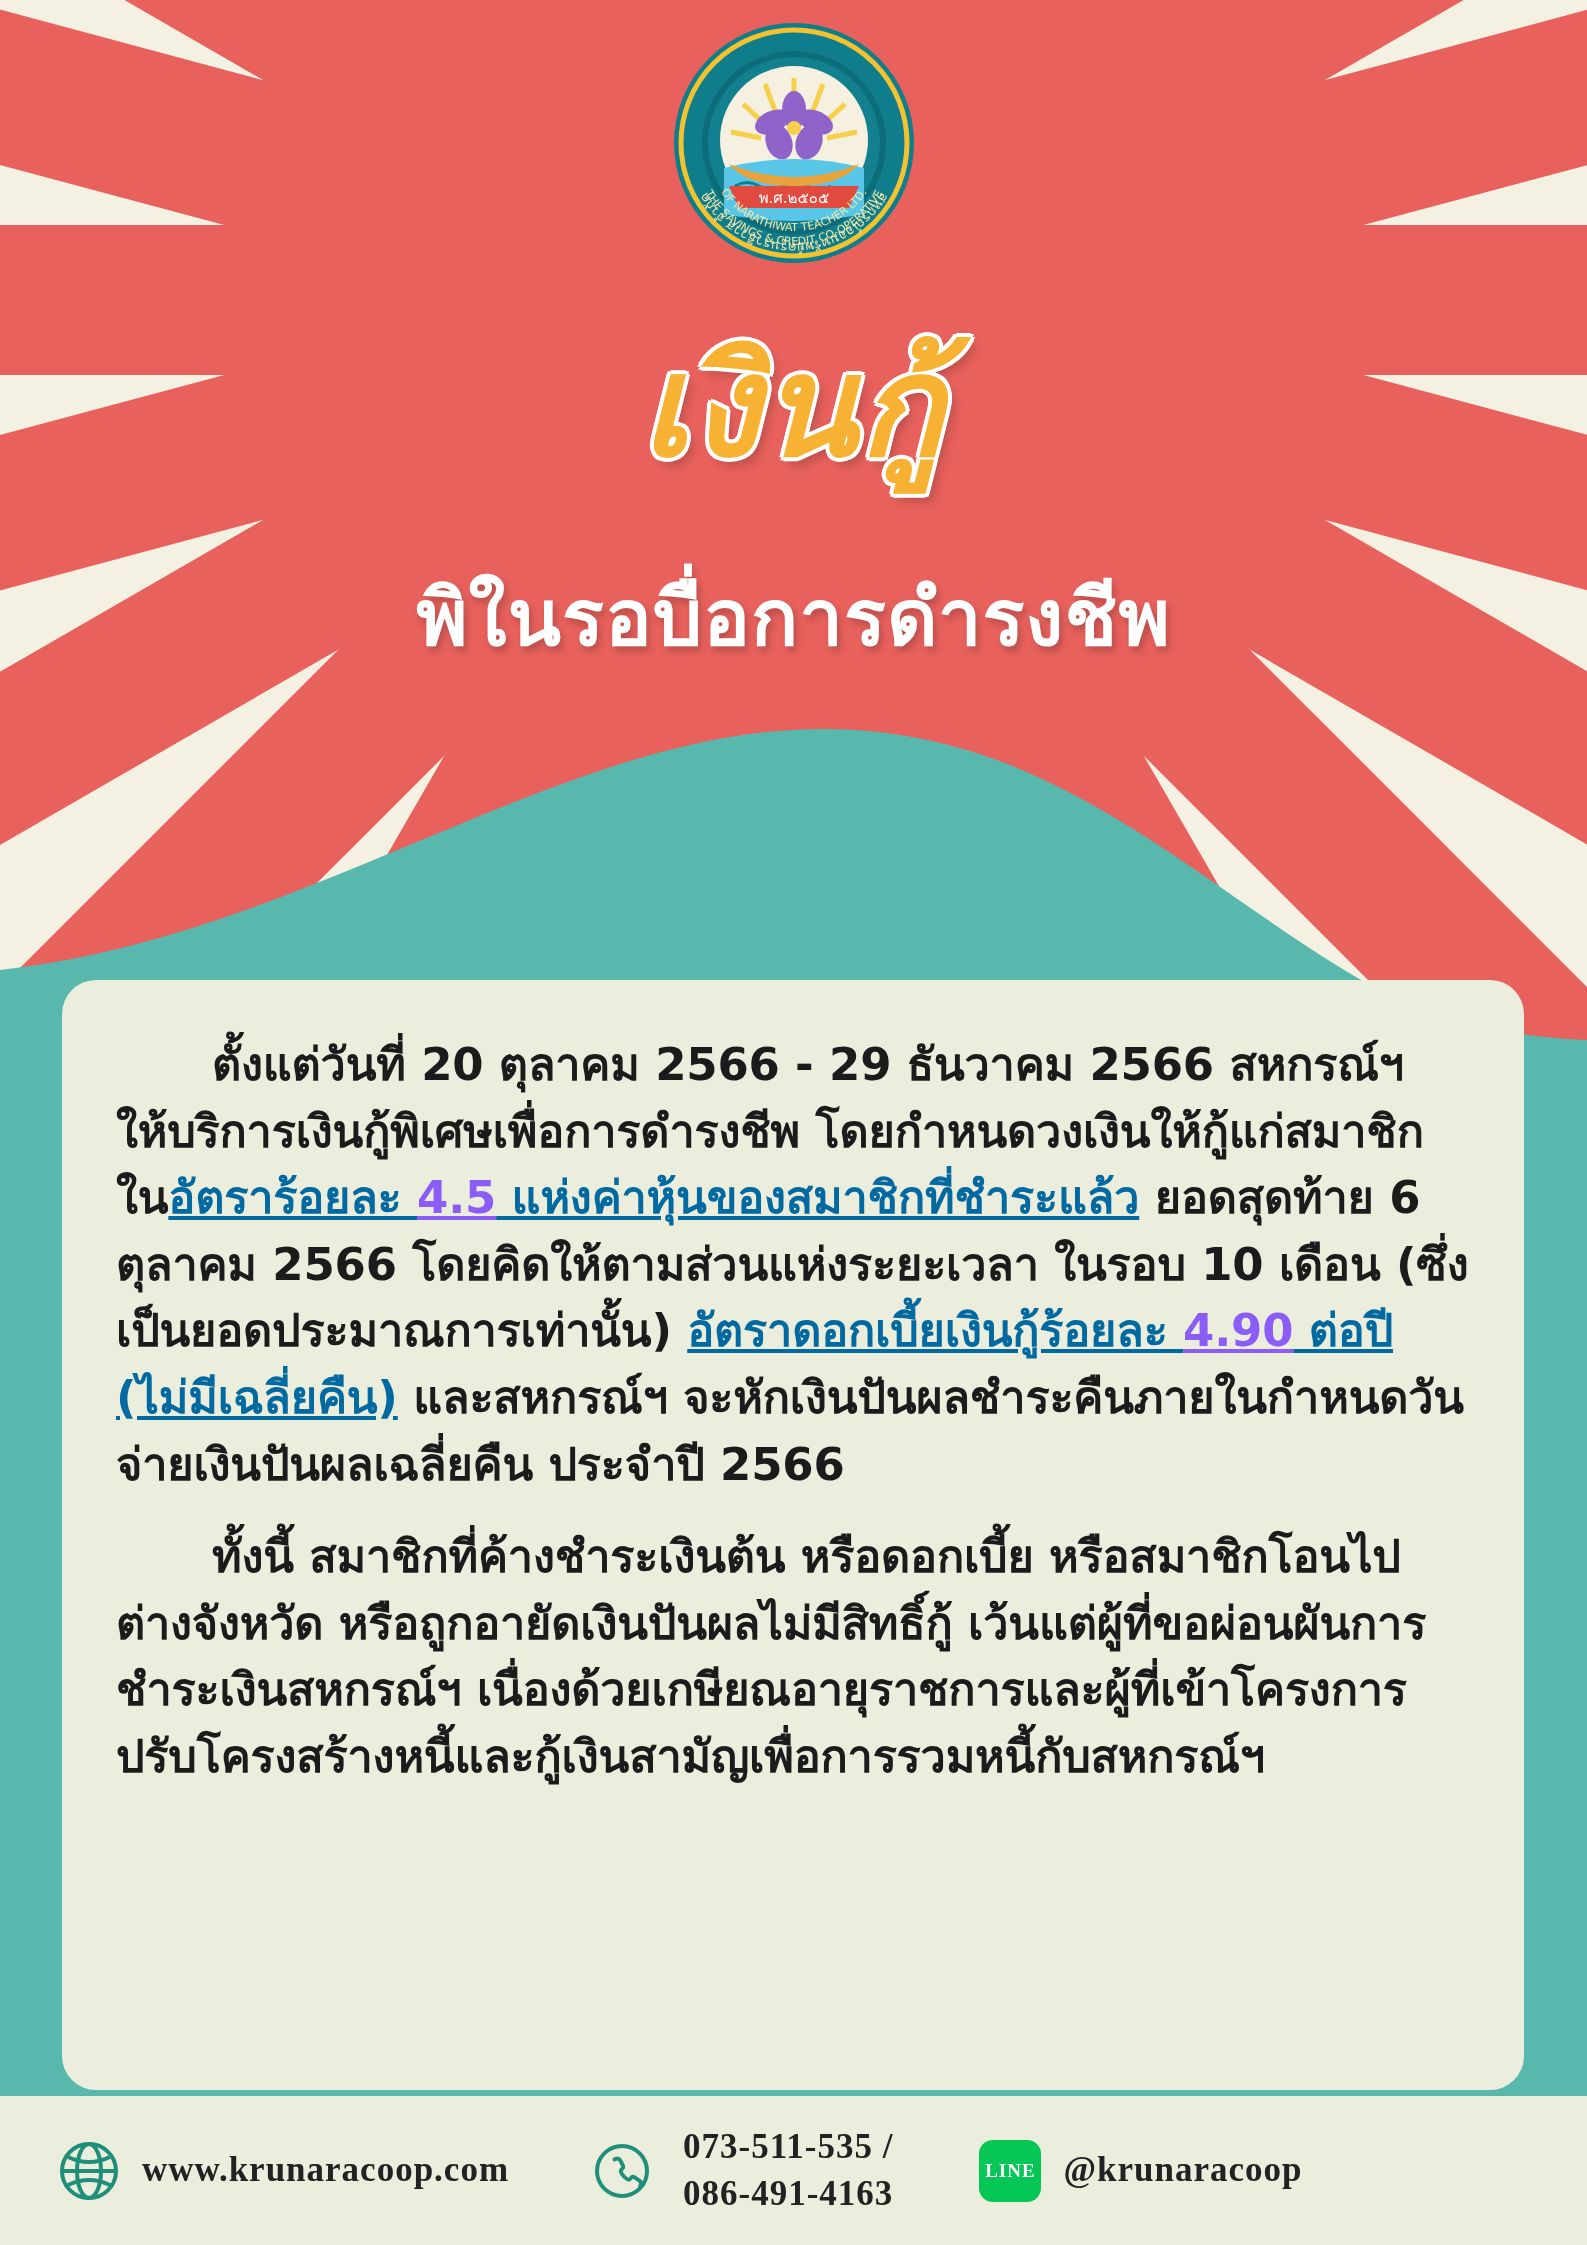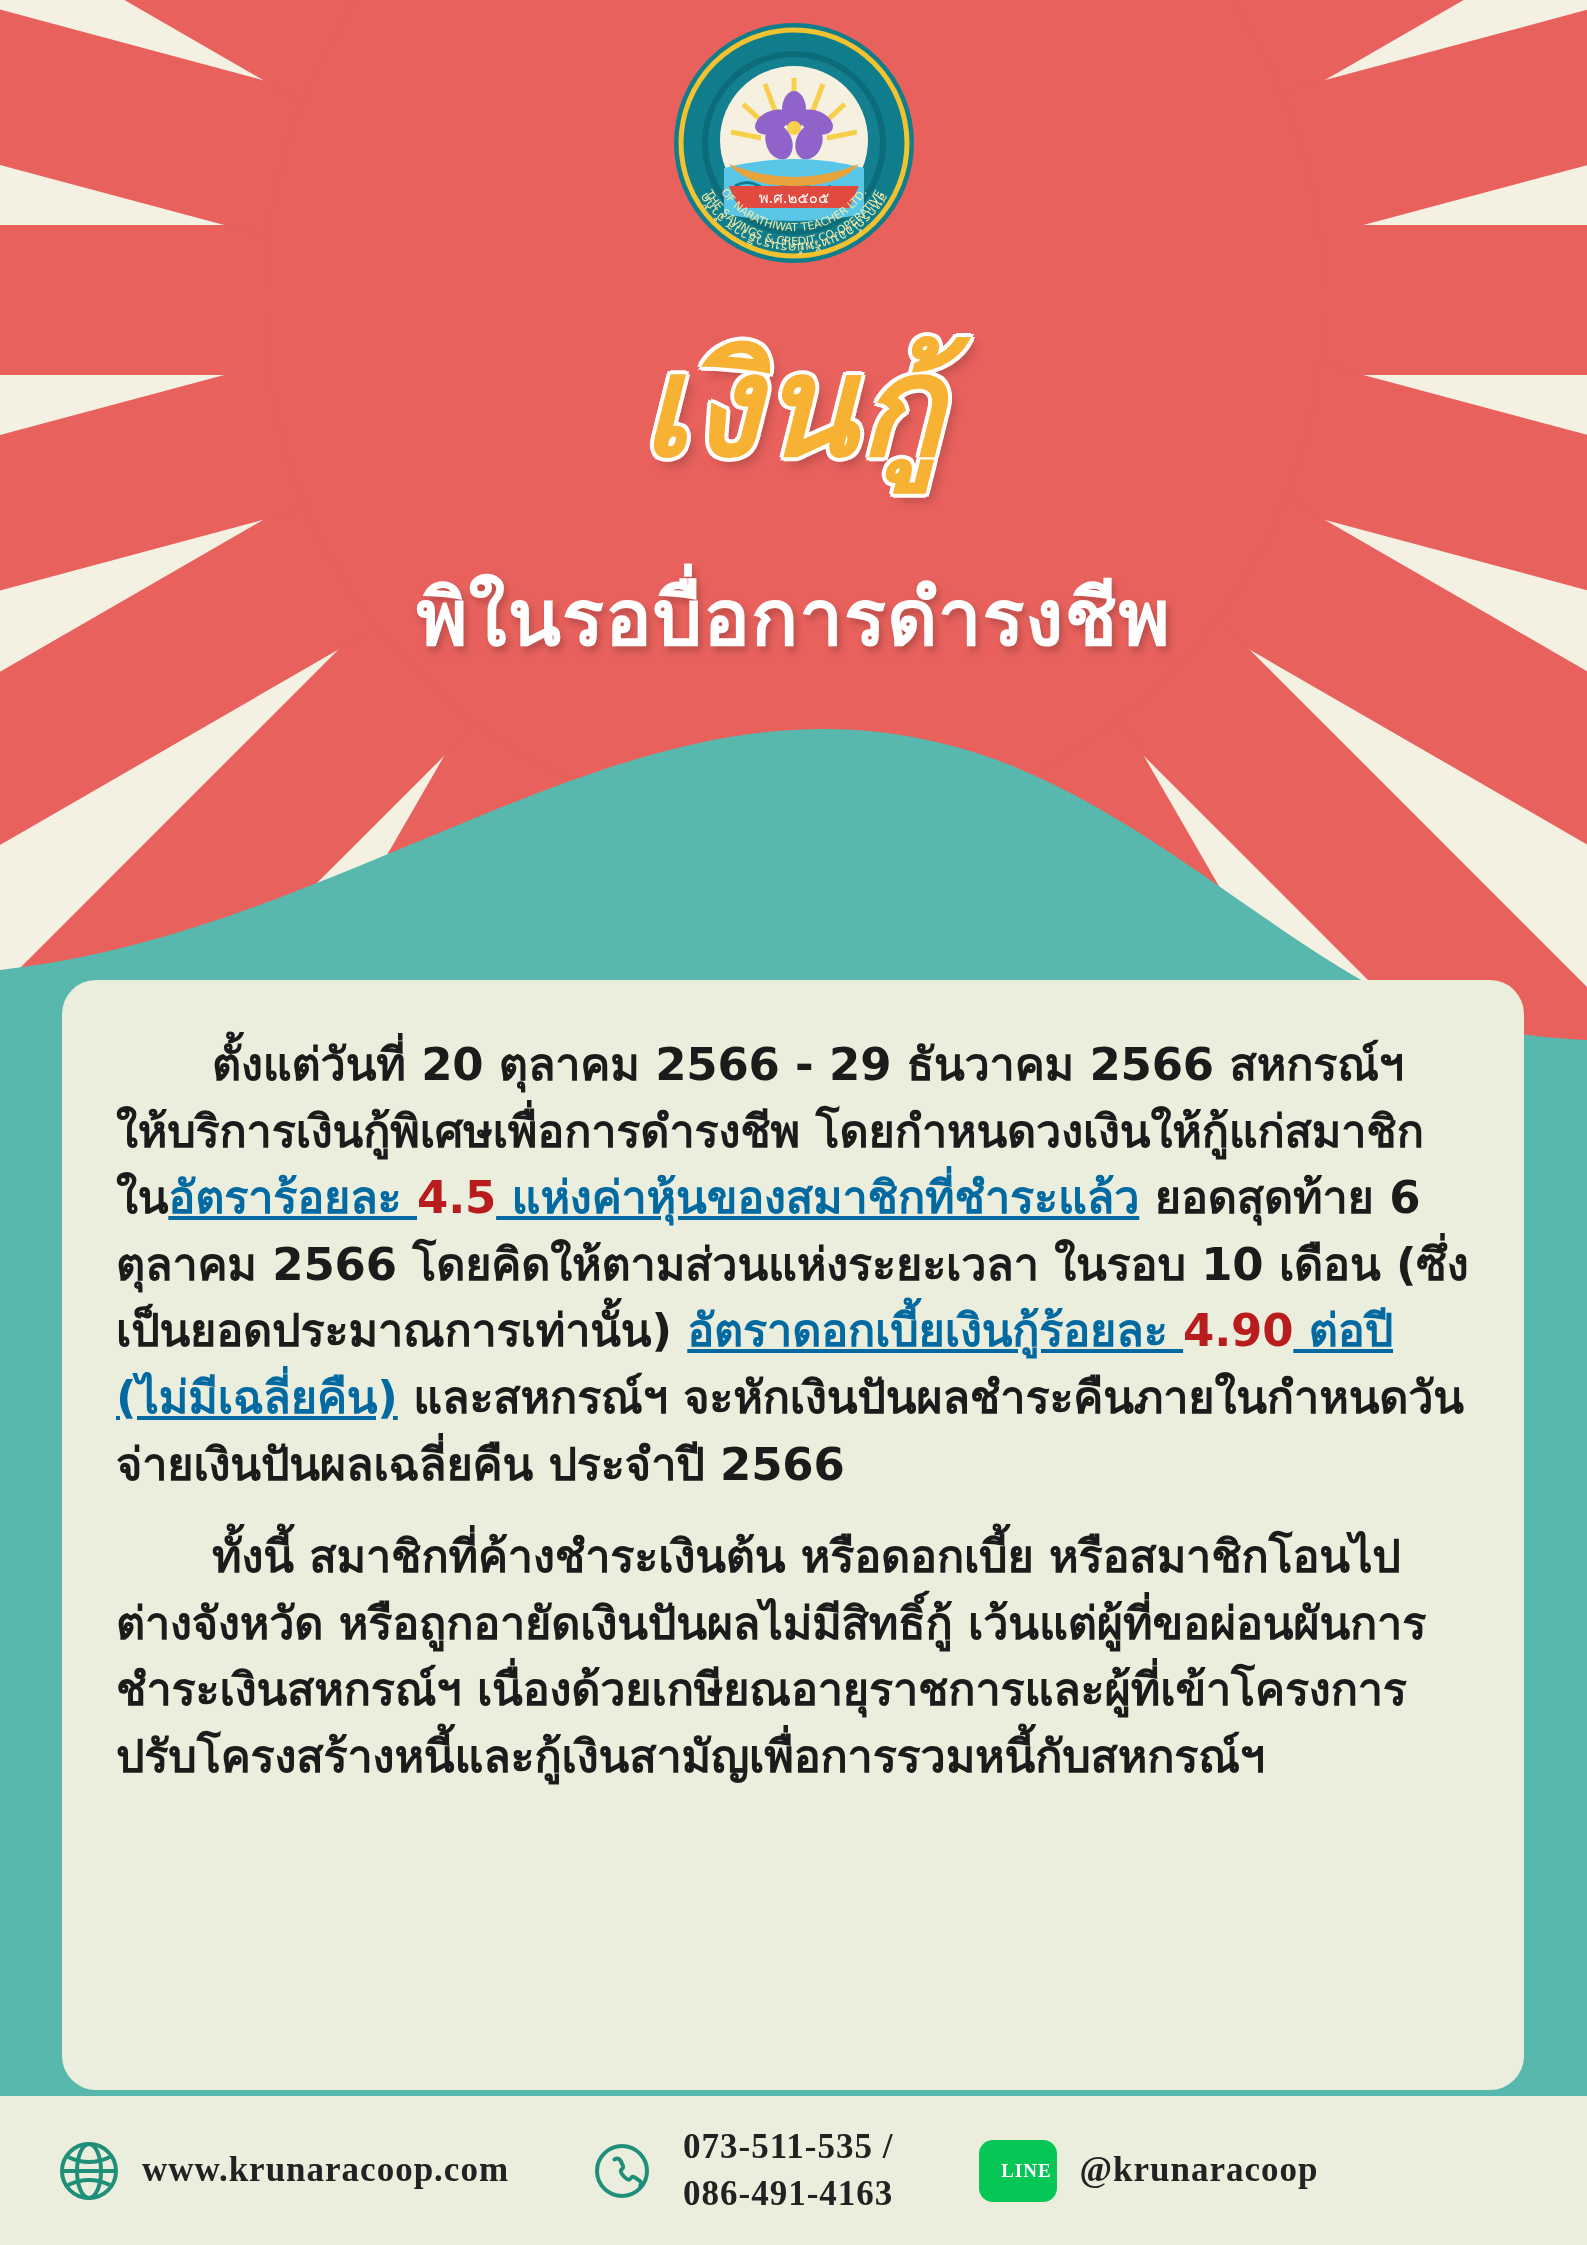--- a/index.html
+++ b/index.html
@@ -117,21 +117,22 @@
     font-weight: bold;
     margin: 0 0 26px 0;
     text-indent: 96px;
     letter-spacing: -0.2px;
   }
   .hl {
     color: #0369a1;
     text-decoration: underline;
   }
   .hl-u {
-    color: #b91c1c;
+    color: #8b5cf6;
+    text-decoration: underline;
   }
 
   
   .footer {
     position: absolute;
     left: 0;
     top: 2096px;
     width: 1587px;
     height: 149px;
     background: #eceedd;
@@ -165,21 +166,20 @@
     height: 62px;
     border-radius: 14px;
     background: #06c755;
     color: #fff;
     font-size: 19px;
     font-weight: bold;
     display: flex;
     align-items: center;
     justify-content: center;
     letter-spacing: 1px;
-    padding-left: 16px;
   }
 </style>
 </head>
 <body>
 
 <div class="poster">
 
   <div class="sun-bg">
     <div class="ray" style="transform: rotate(0deg);"></div>
     <div class="ray" style="transform: rotate(15deg);"></div>

